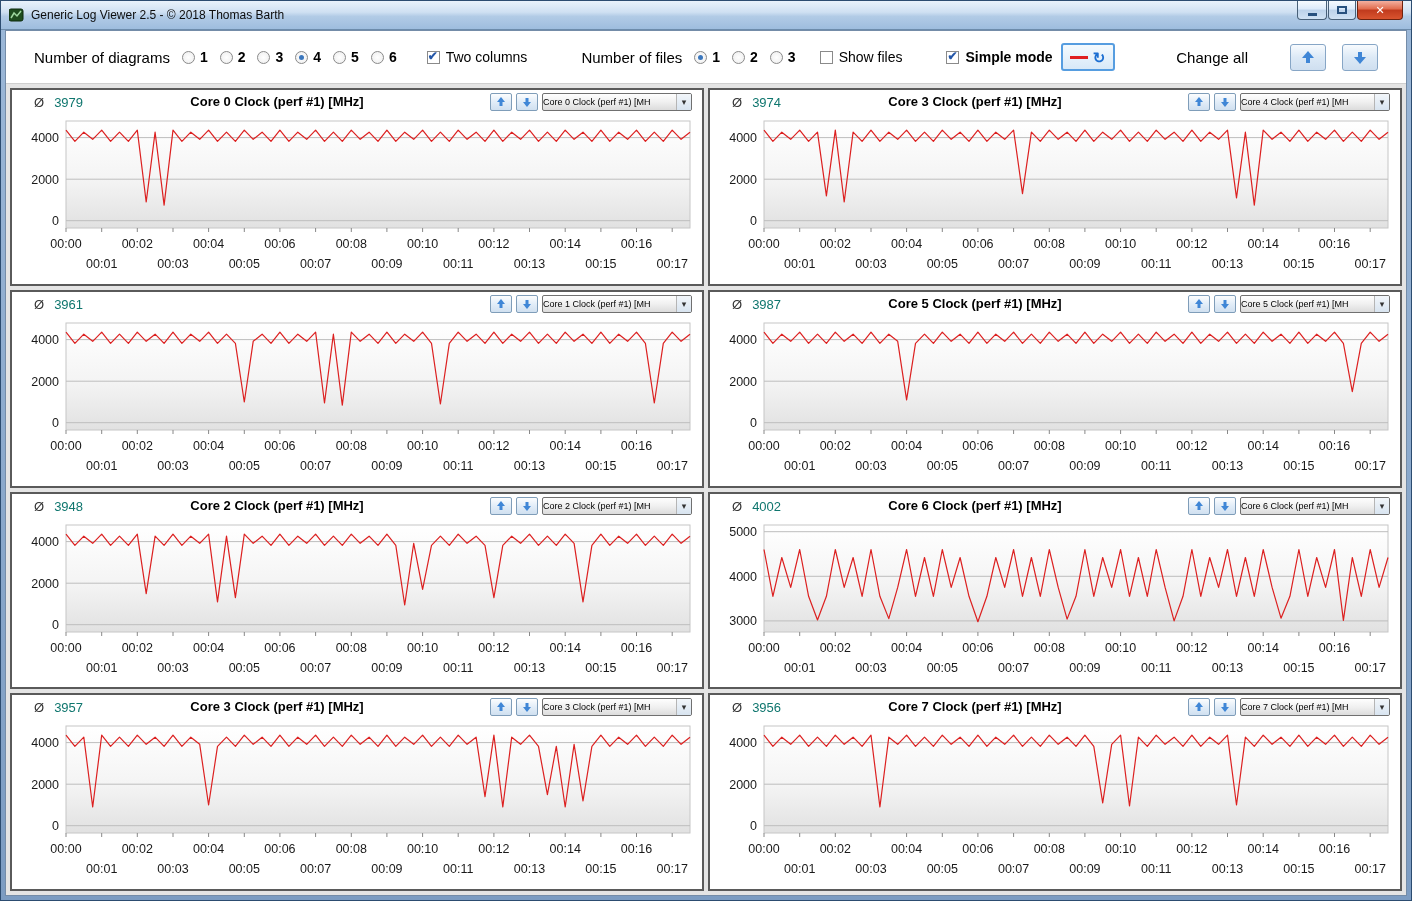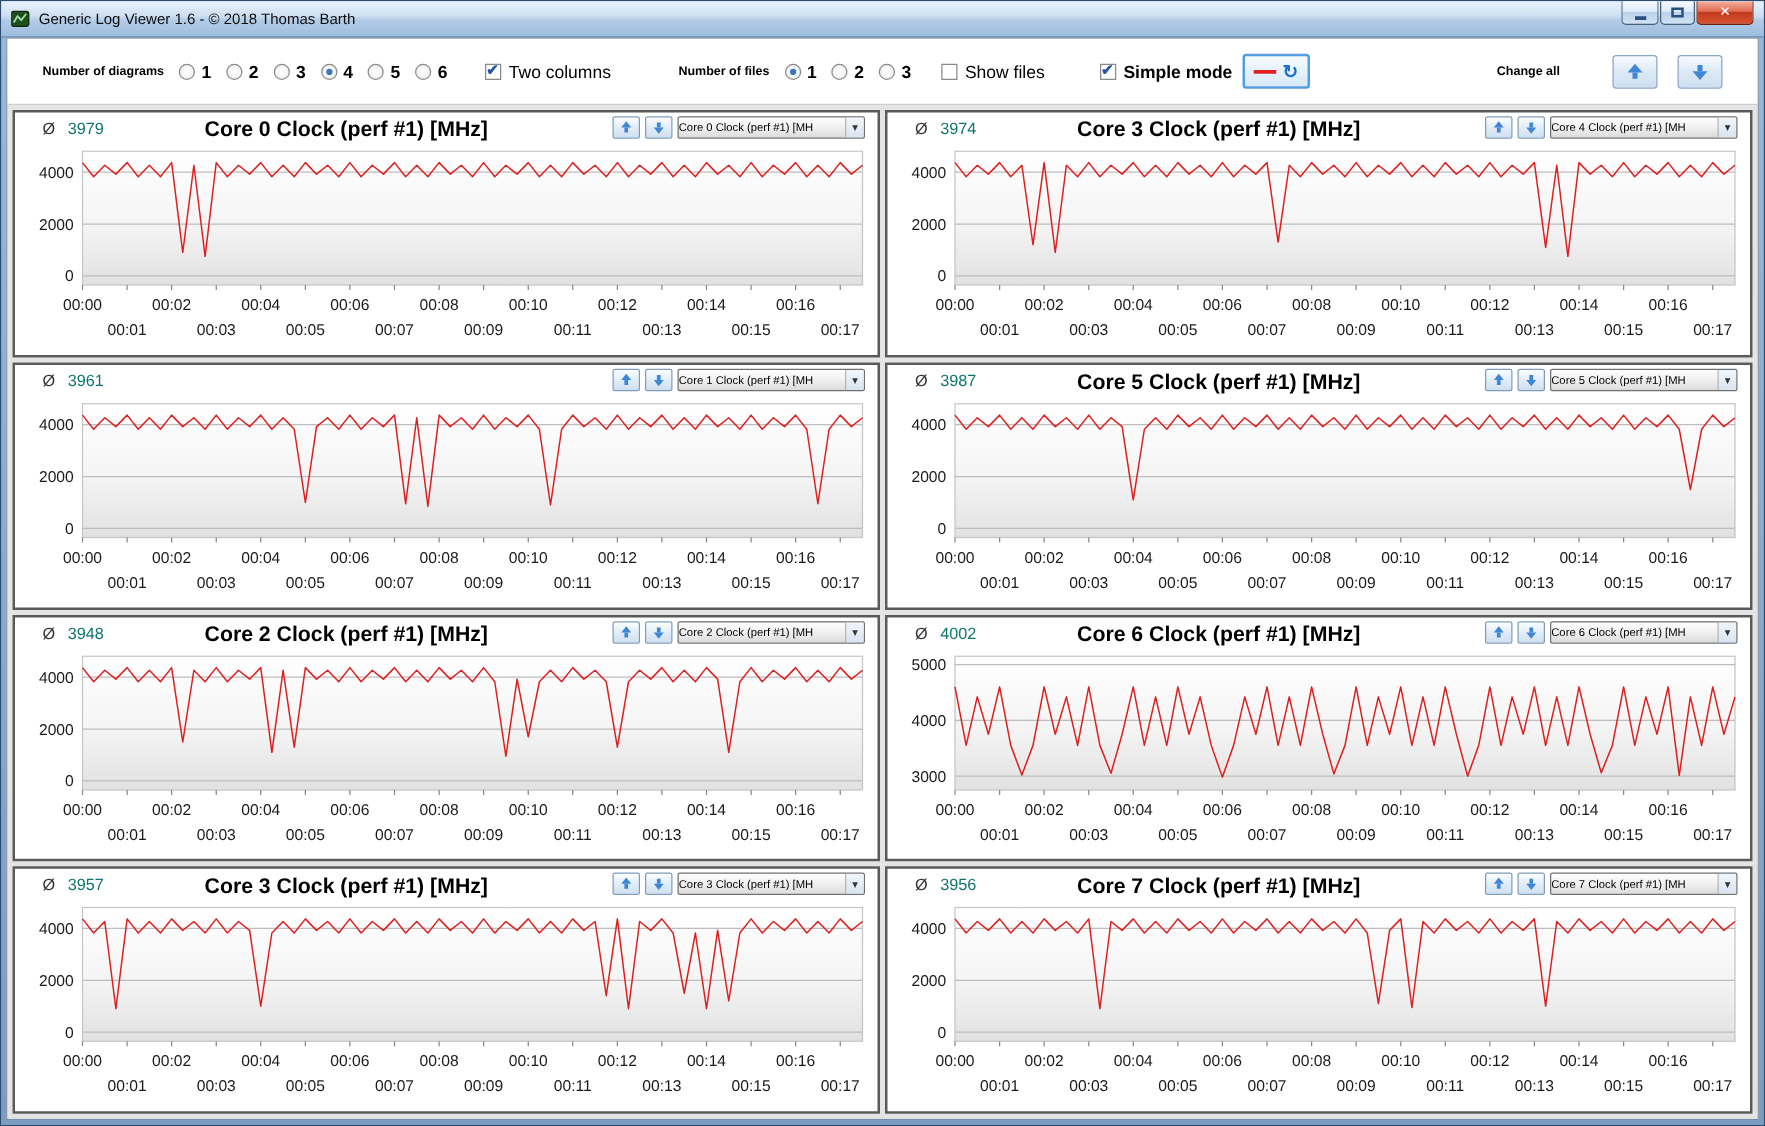--- a/index.html
+++ b/index.html
@@ -29,21 +29,21 @@
   .win-btn.min{width:30px}
   .win-btn.max{width:28px}
   .win-btn.close{width:46px;background:linear-gradient(#f3b0a0,#e06b4d 45%,#c03a1d 50%,#d9542f);
     border-color:#6e220e;color:#fff;font-size:11px;line-height:1;}
   .glyph-min{width:9px;height:3px;background:#28517e;margin-top:8px;}
   .glyph-max{width:10px;height:8px;border:2px solid #28517e;}
   .client{flex:1;min-height:0;margin:0 4px 4px;display:flex;flex-direction:column;
     background:#ebebeb;border:1px solid #748ca8;}
   .toolbar{height:53px;flex:0 0 53px;background:#ffffff;display:flex;align-items:center;
     padding:0 28px 0 28px;border-bottom:1px solid #cfcfcf;font-size:14px;}
-  .tb-label{font-size:10px;font-weight:bold;white-space:nowrap;}
+  .tb-label{font-size:15px;font-weight:normal;white-space:nowrap;}
   .radio-group{display:flex;align-items:center;gap:12px;margin-left:12px;}
   .radio-item{display:flex;align-items:center;gap:5px;}
   .radio{width:13px;height:13px;border-radius:50%;border:1px solid #8a8a8a;
     background:radial-gradient(#ffffff,#ececec);position:relative;flex:0 0 13px;}
   .radio.checked::after{content:"";position:absolute;left:3px;top:3px;width:5px;height:5px;
     border-radius:50%;background:#3b77bd;}
   .radio-label{font-weight:bold;font-size:14px;}
   .check-item{display:flex;align-items:center;gap:6px;white-space:nowrap;}
   .checkbox{width:13px;height:13px;border:1px solid #8a8a8a;background:#fff;position:relative;flex:0 0 13px;}
   .checkbox.checked::after{content:"✔";position:absolute;left:0px;top:-3px;font-size:12px;
@@ -77,21 +77,21 @@
   .arrow.small.down::after{bottom:5px;width:3px;height:4px;}
   .panel-grid{flex:1;min-height:0;display:grid;grid-template-columns:1fr 1fr;grid-auto-rows:1fr;
     gap:4px;padding:4px;background:#e4e4e4;}
   .panel{background:#fff;border:2px solid #5a5a5a;display:flex;flex-direction:column;
     min-width:0;min-height:0;position:relative;}
   .panel-header{height:25px;flex:0 0 25px;position:relative;}
   .avg{position:absolute;left:22px;top:5px;font-size:13px;display:flex;gap:10px;}
   .avg-sym{color:#333;}
   .avg-val{color:#0f766e;}
   .panel-title{position:absolute;left:80px;right:240px;top:4px;text-align:center;
-    font-weight:bold;font-size:17px;white-space:nowrap;}
+    font-weight:bold;font-size:13px;white-space:nowrap;}
   .panel-controls{position:absolute;right:10px;top:3px;display:flex;align-items:center;gap:4px;}
   .mini-btn{width:22px;height:18px;border:1px solid #7f9db9;border-radius:2px;
     background:linear-gradient(#fcfdfe,#e2edf8 50%,#d0e0f0);
     display:flex;align-items:center;justify-content:center;padding:0;}
   .dropdown{width:150px;height:18px;border:1px solid #707070;border-radius:2px;
     background:linear-gradient(#fefefe,#f0f0f0 50%,#dcdcdc);
     display:flex;align-items:center;font-size:9px;padding-left:0;position:relative;overflow:hidden;}
   .dd-text{flex:1;white-space:nowrap;overflow:hidden;}
   .dd-arrow{width:15px;height:100%;display:flex;align-items:center;justify-content:center;
     border-left:1px solid #b5b5b5;background:linear-gradient(#f2f6fa,#d8e4f0);font-size:9px;color:#333;}
@@ -101,21 +101,21 @@
 </head>
 <body>
 
 <div class="window">
 
   <div class="titlebar">
     <svg class="app-icon" viewBox="0 0 16 16">
       <rect x="0" y="2" width="14" height="12" rx="2" fill="#1e4d1e" stroke="#0c2a0c"></rect>
       <polyline points="2,11 5,6 8,9 12,4" fill="none" stroke="#9fd89f" stroke-width="1.5"></polyline>
     </svg>
-    <span class="title-text">Generic Log Viewer 1.6 - © 2018 Thomas Barth</span>
+    <span class="title-text">Generic Log Viewer 2.5 - © 2018 Thomas Barth</span>
     <span class="win-controls">
       <button class="win-btn min">
           <span class="glyph-min"></span>
         </button>
       <button class="win-btn max">
           <span class="glyph-max"></span>
         </button>
       <button class="win-btn close">
           <span>✕</span>
         </button>

